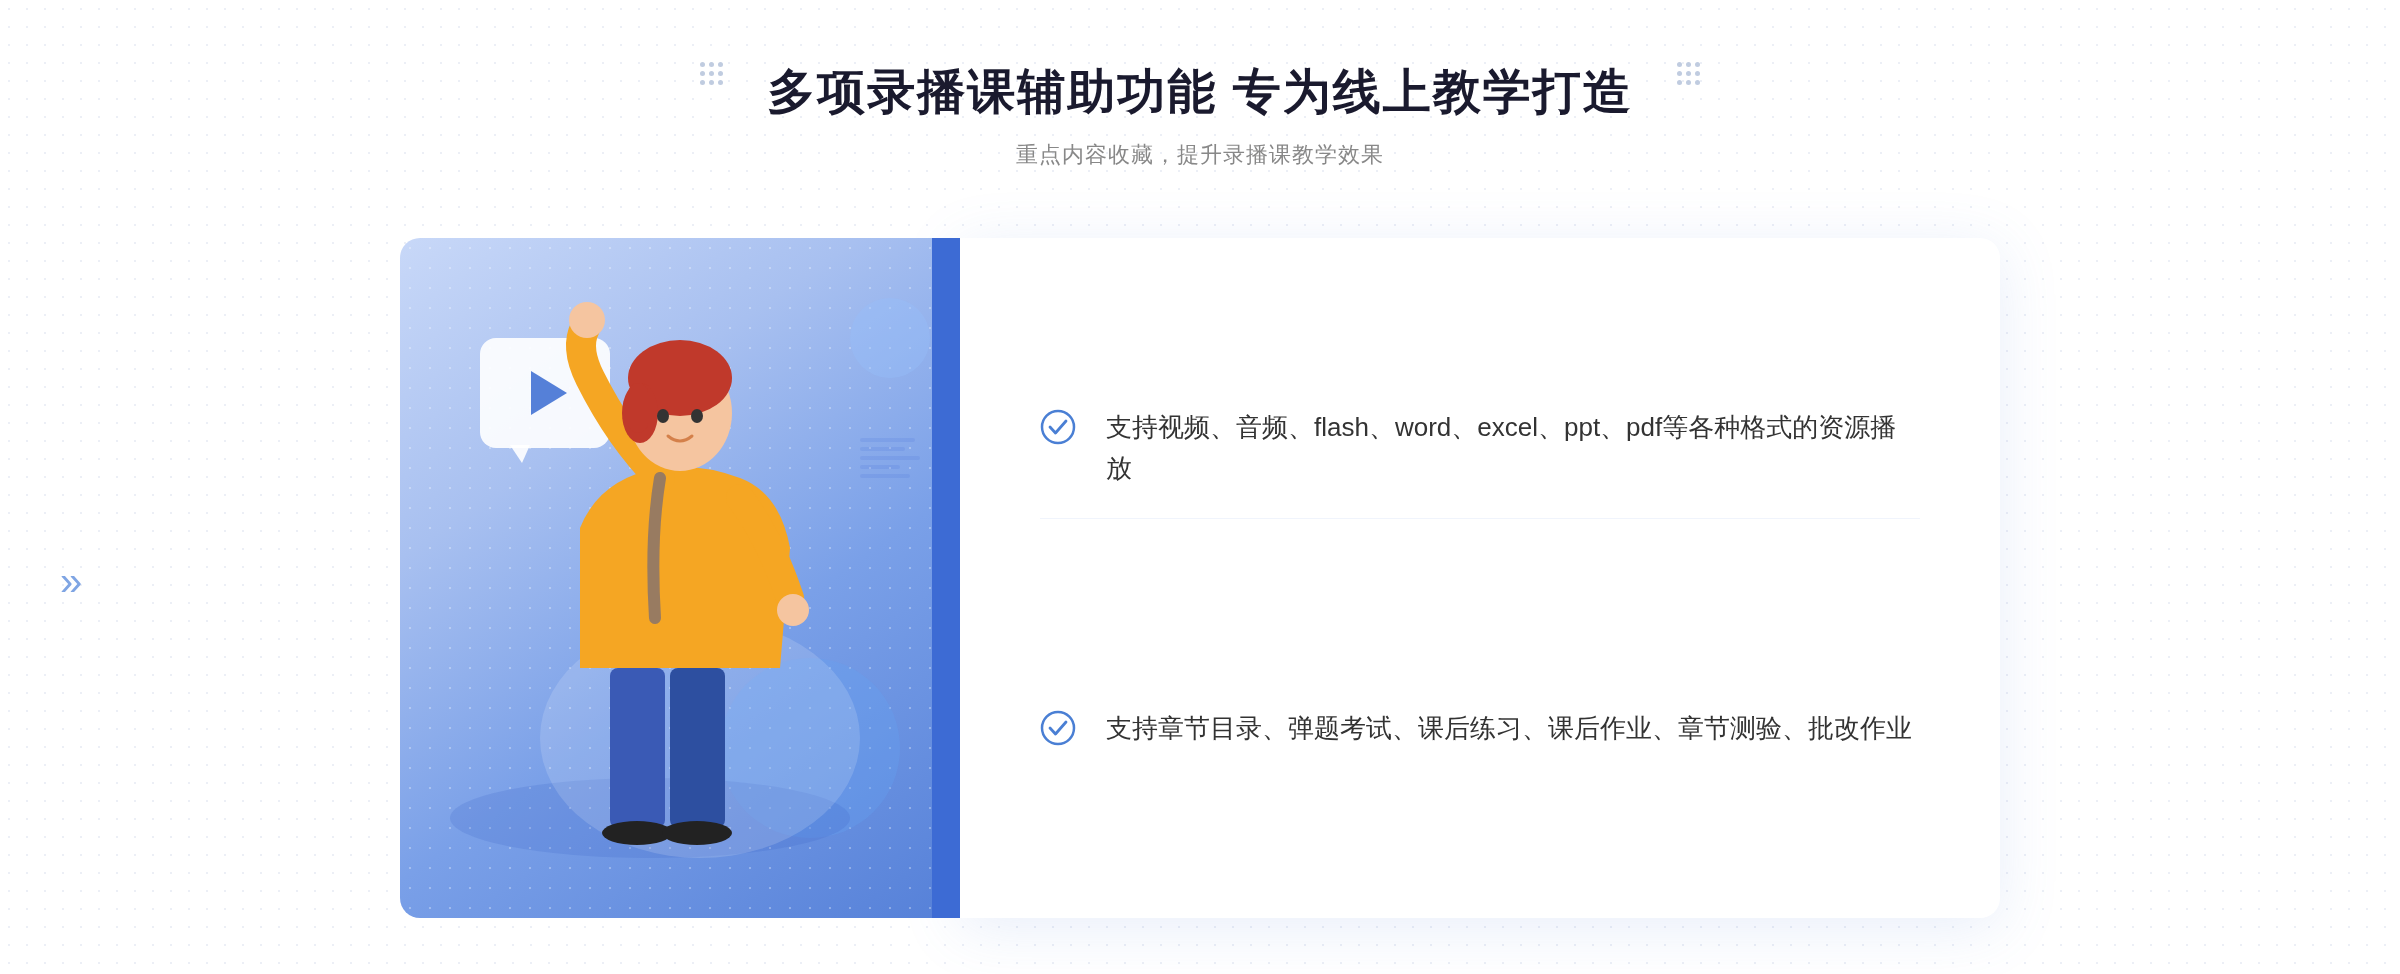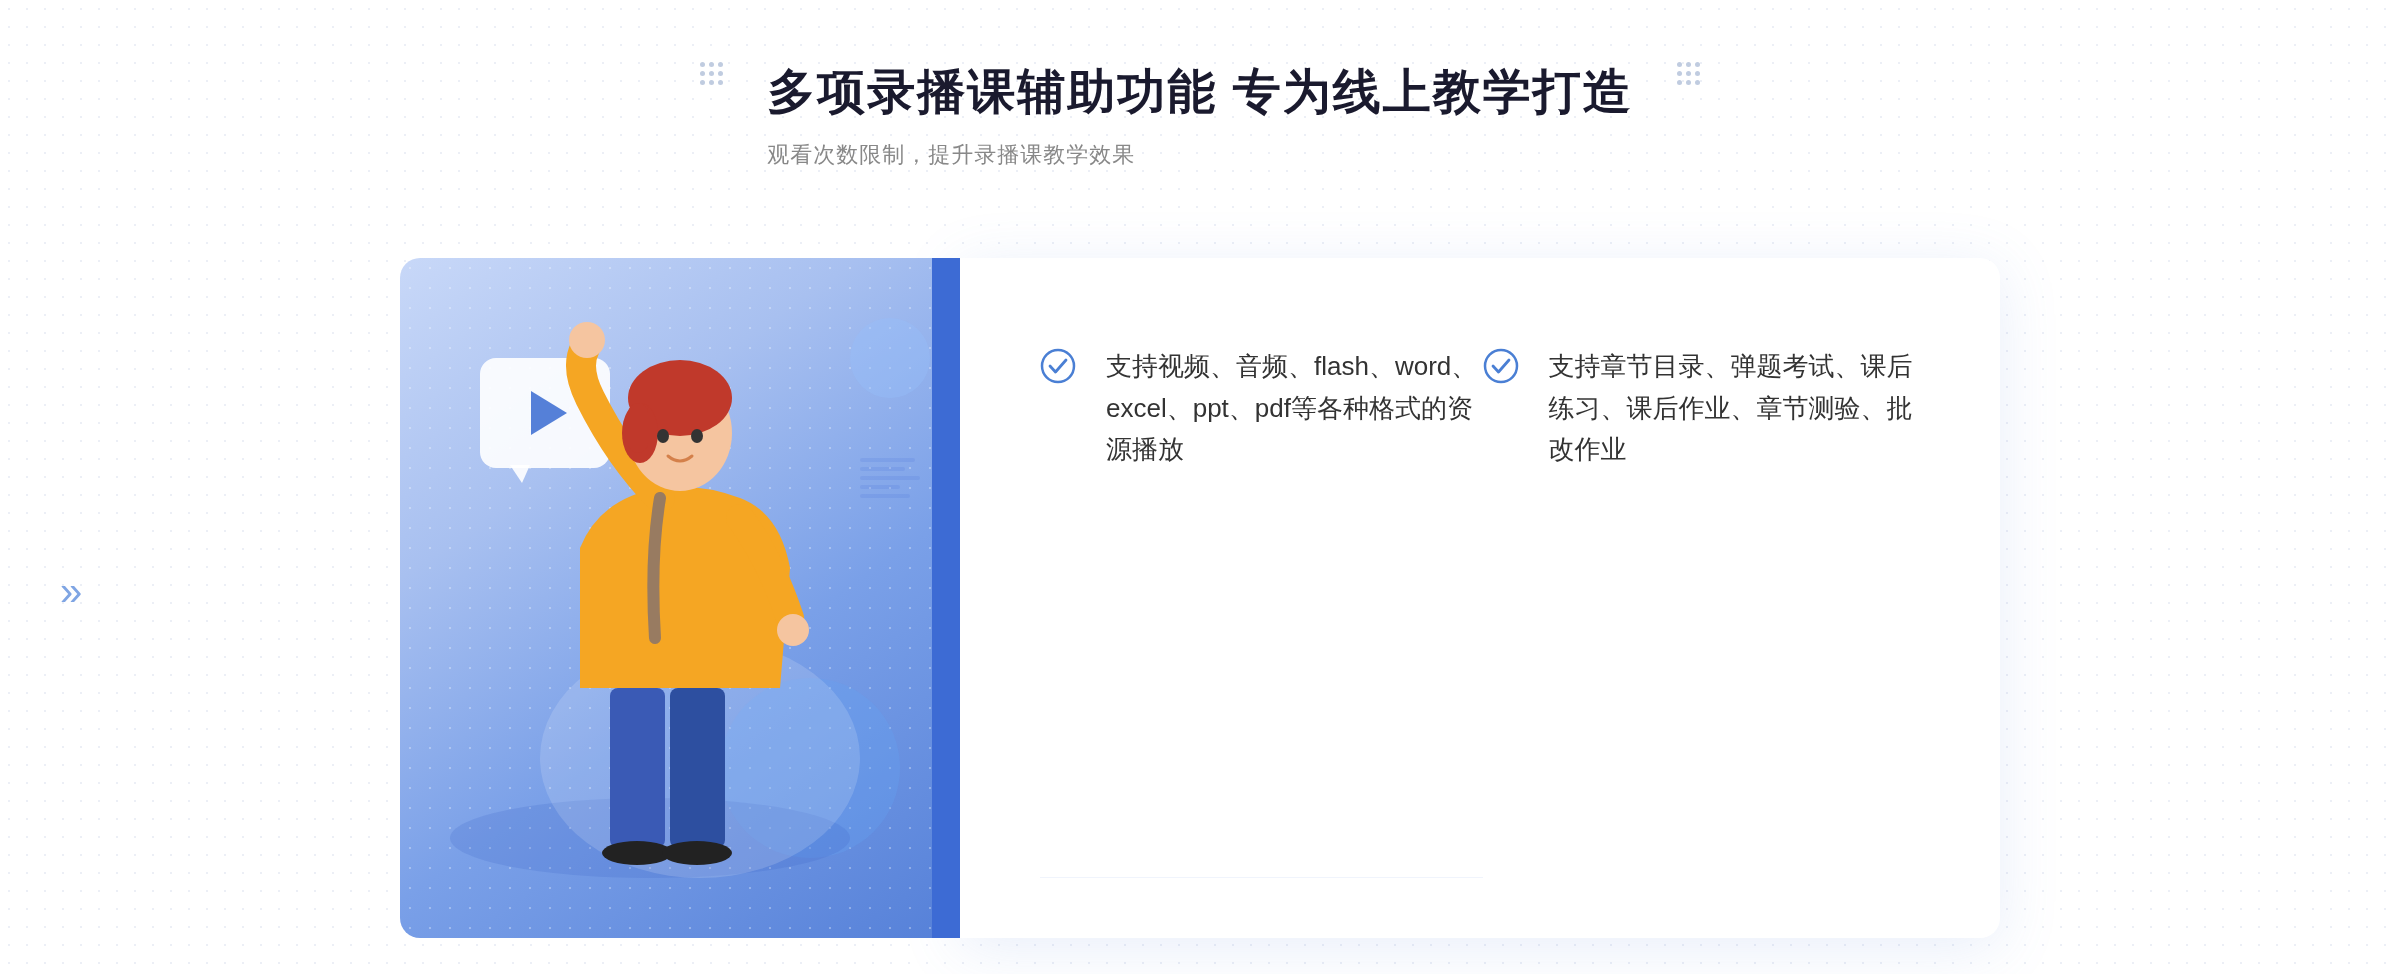--- a/index.html
+++ b/index.html
@@ -35,21 +35,22 @@
       left: 0;
       right: 0;
       bottom: 0;
       background-image: radial-gradient(circle, #d0d8e8 1px, transparent 1px);
       background-size: 18px 18px;
       opacity: 0.4;
       pointer-events: none;
     }
 
     .header-section {
-      margin-bottom: 88px;
+      text-align: center;
+      margin-bottom: 68px;
       position: relative;
       z-index: 1;
     }
 
     .header-title-row {
       display: flex;
       align-items: center;
       justify-content: center;
       gap: 20px;
       margin-bottom: 16px;
@@ -163,21 +164,21 @@
     }
 
     
     .features-panel {
       flex: 1;
       background: #fff;
       border-radius: 0 20px 20px 0;
       padding: 60px 80px;
       box-shadow: 0 10px 60px rgba(100,140,220,0.15);
       display: flex;
-      flex-direction: row;
+      flex-direction: column;
       justify-content: space-around;
     }
 
     .feature-item {
       display: flex;
       align-items: flex-start;
       gap: 30px;
       padding: 28px 0;
       border-bottom: 1px solid #f0f4fc;
     }
@@ -316,21 +317,21 @@
           <span class="dot"></span>
           <span class="dot"></span>
         </span>
     </div>
   </div>
 
   <div class="header-section">
     <div class="header-title-row">
       <h1 class="main-title">多项录播课辅助功能 专为线上教学打造</h1>
     </div>
-    <p class="sub-title">观看次数限制，提升录播课教学效果</p>
+    <p class="sub-title">重点内容收藏，提升录播课教学效果</p>
   </div>
 
   <div class="content-section">
 
     <div class="illustration-panel">
 
       <div class="play-bubble">
         <div class="play-icon-triangle"></div>
       </div>
 

